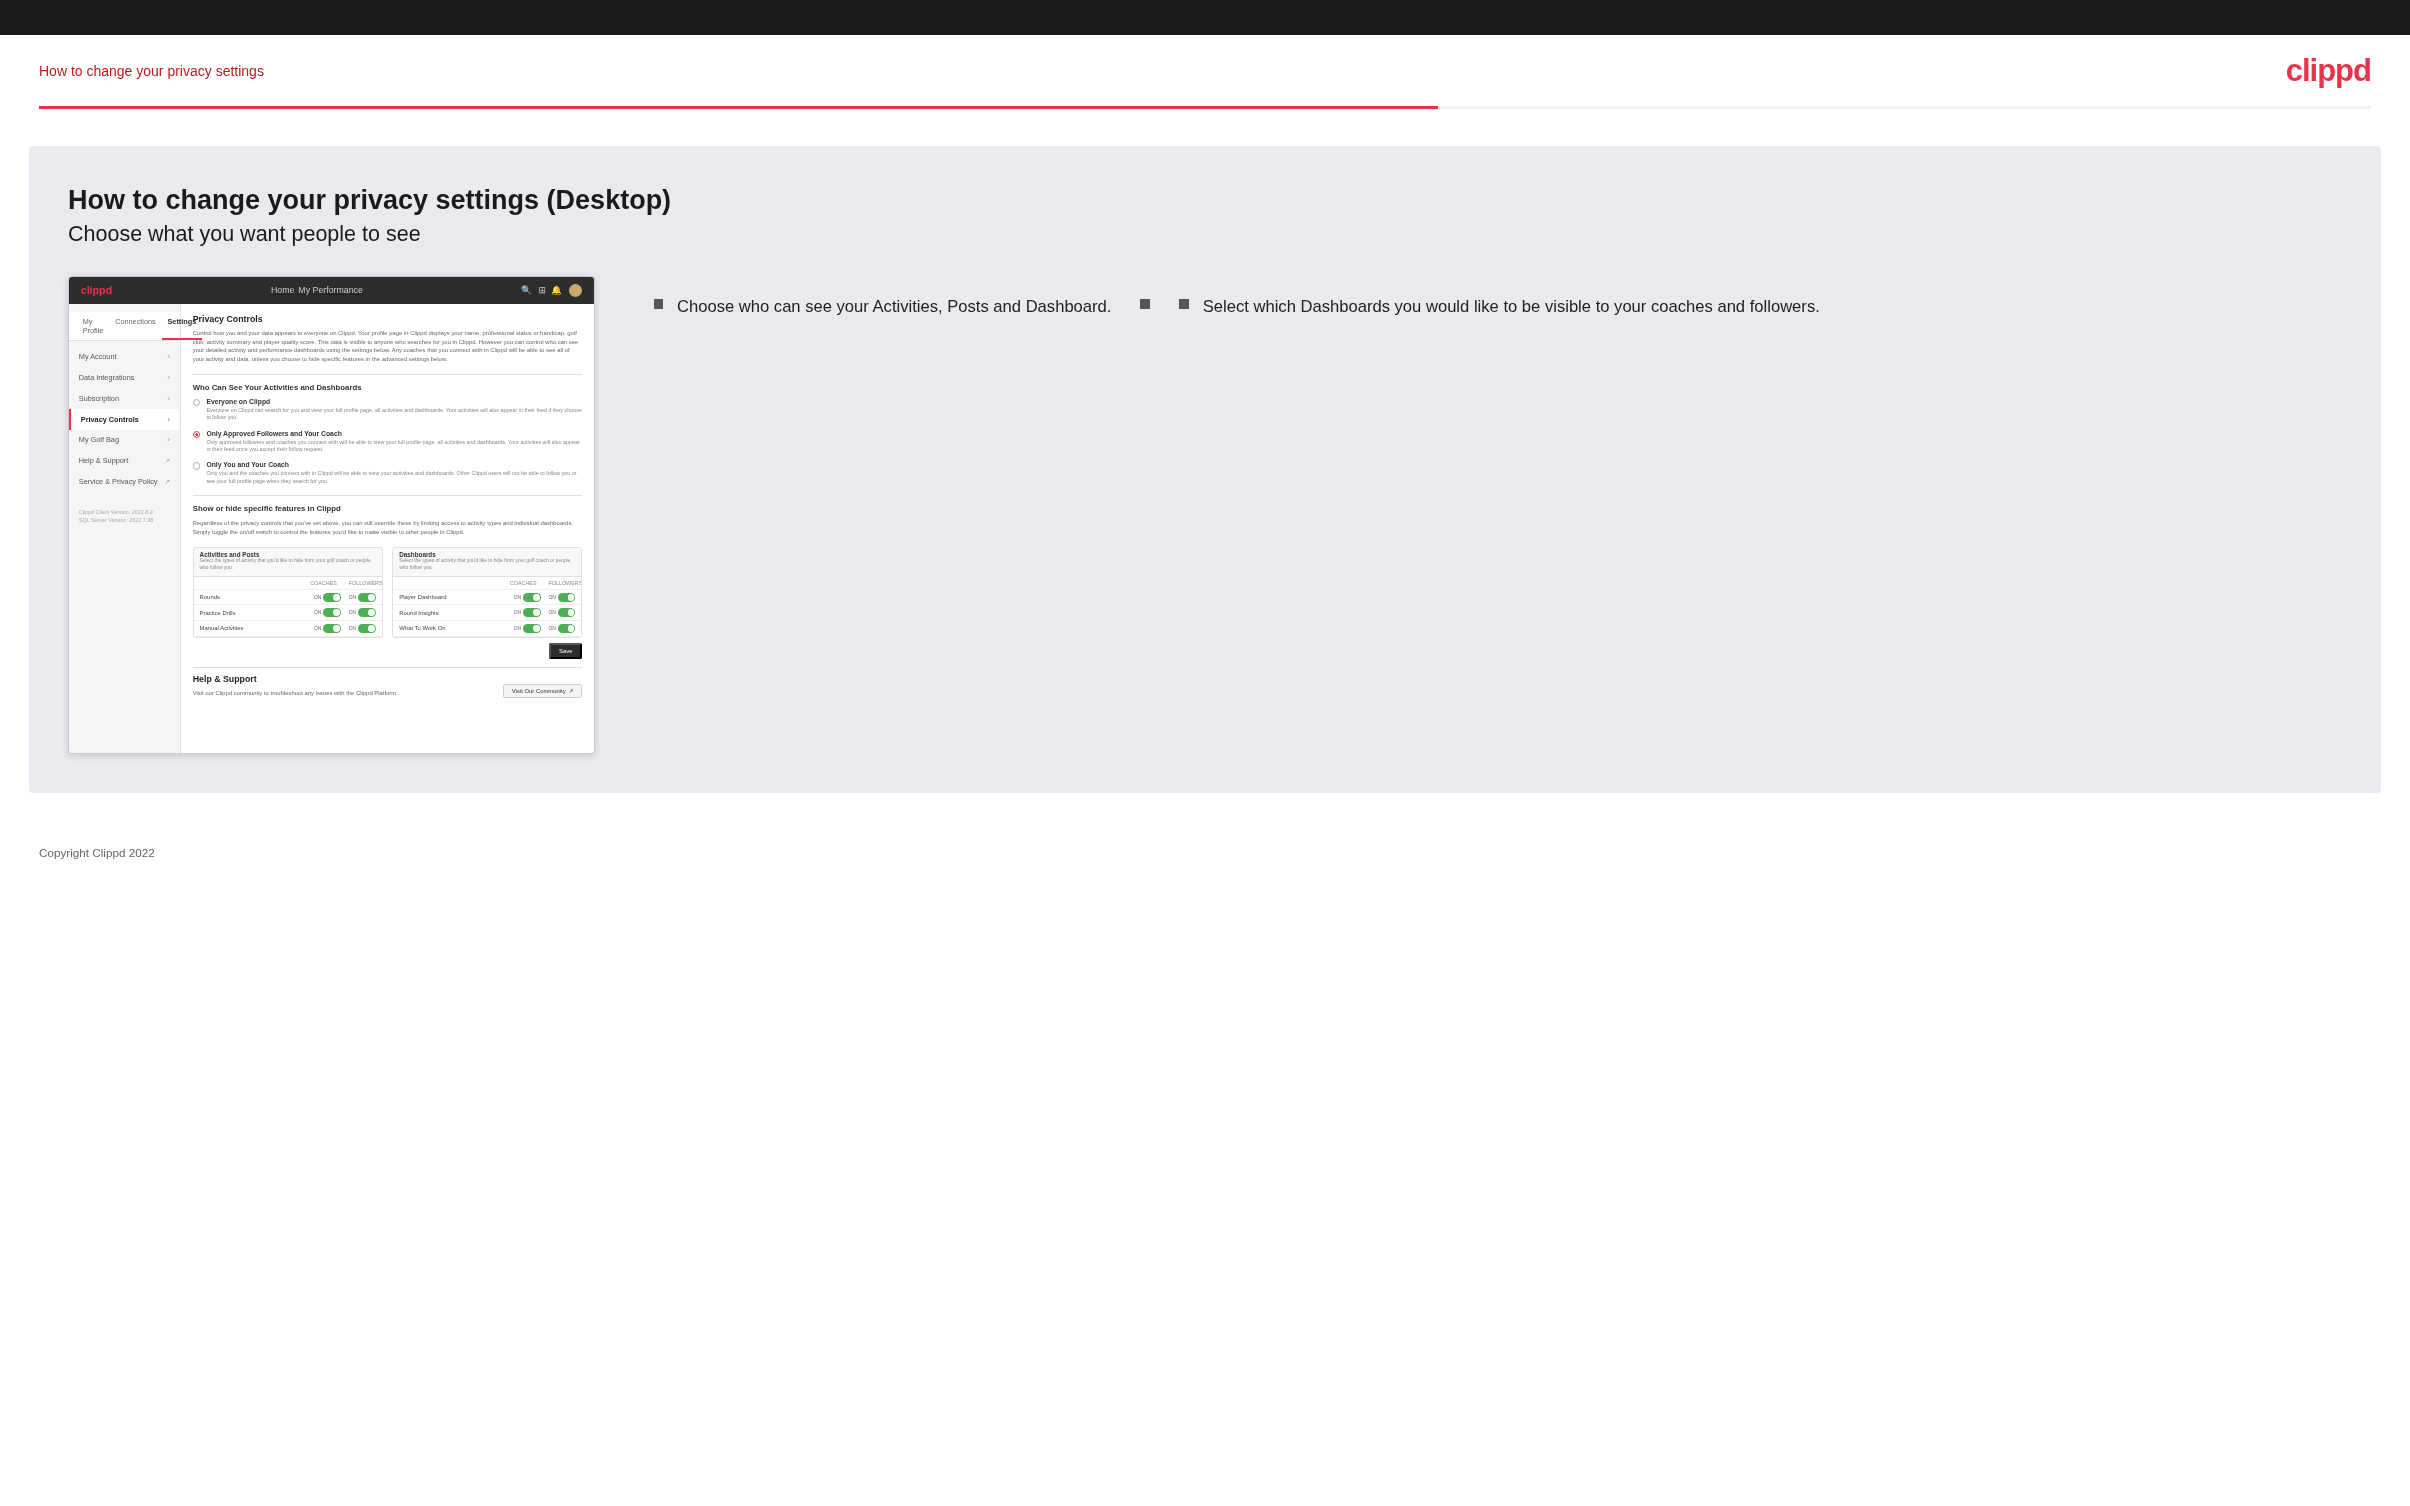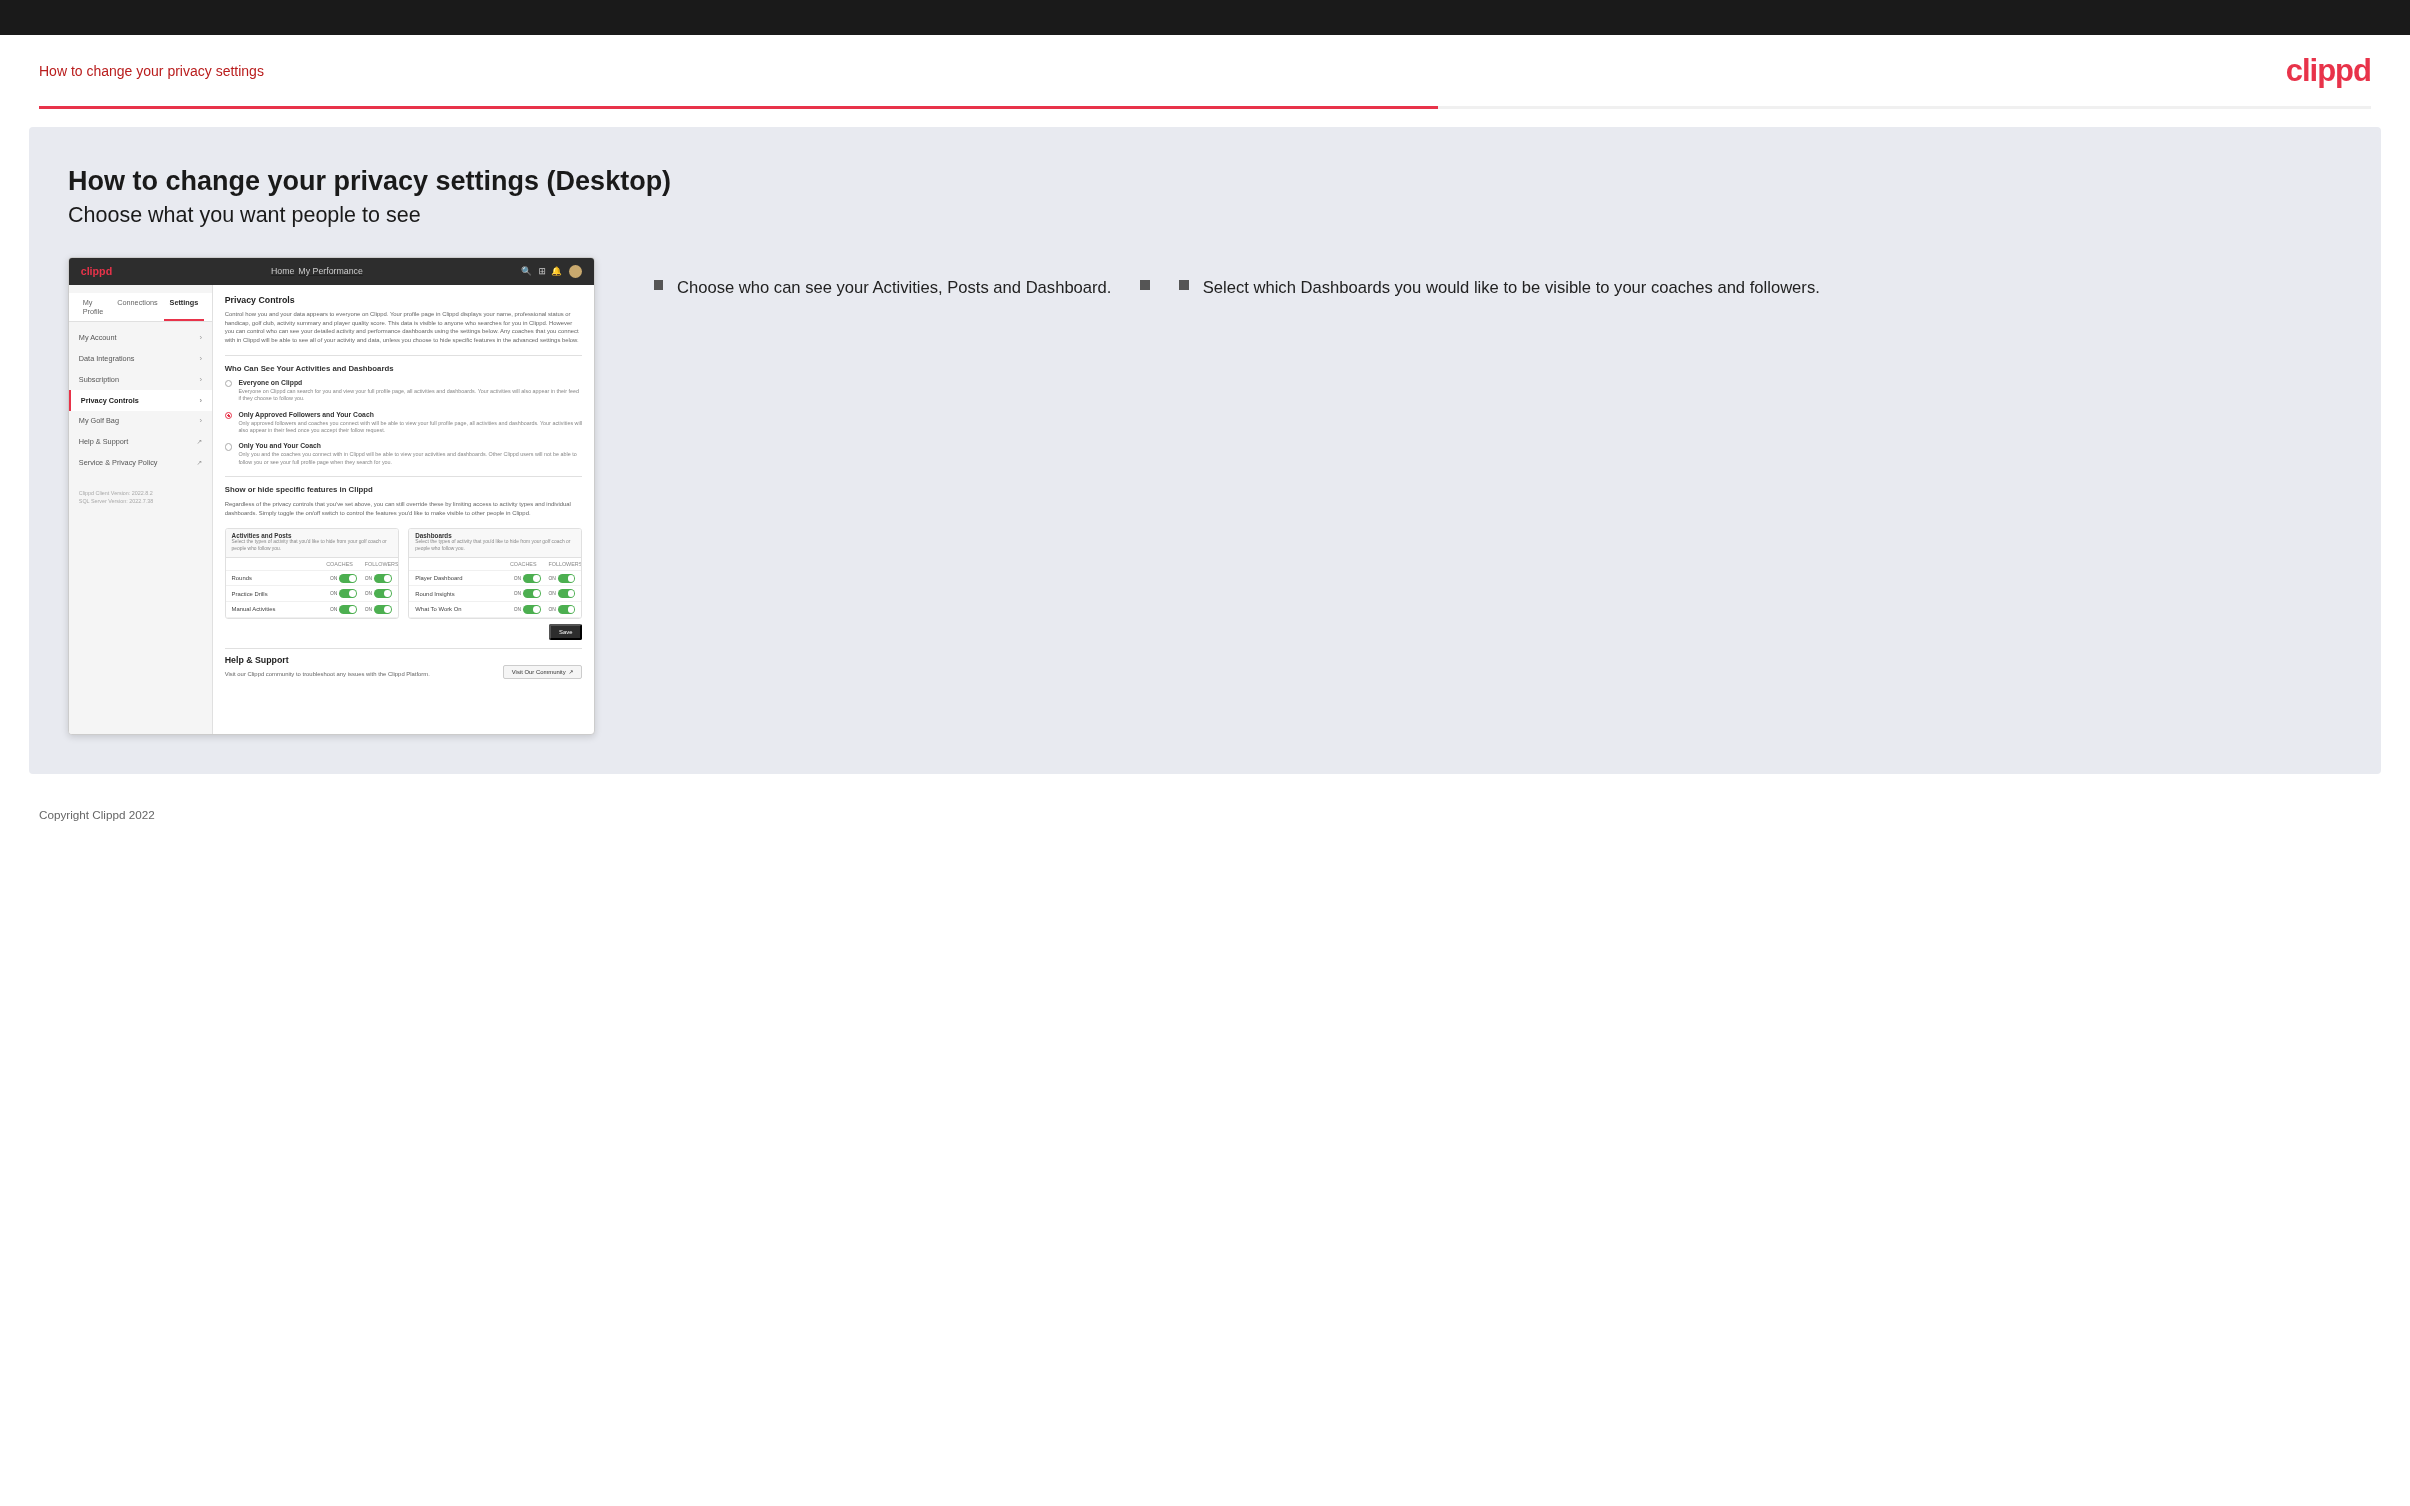--- a/index.html
+++ b/index.html
@@ -40,21 +40,21 @@
     
     .header-divider {
       height: 2.9px;
       background: linear-gradient(to right, #e8334a 60%, #f0f0f0 60%);
       margin: 0 39px;
     }
 
     
     .main-content {
       background: #e8eaf0;
-      margin: 18px 29px;
+      margin: 37px 29px;
       padding: 39px 49px 39px 39px;
       border-radius: 3.9px;
     }
 
     .page-heading {
       font-size: 27px;
       font-weight: 700;
       color: #1a1a1a;
       margin-bottom: 5.9px;
     }
@@ -122,21 +122,21 @@
     }
 
     
     .mockup-body {
       display: flex;
       min-height: 449px;
     }
 
     
     .mockup-sidebar {
-      width: 144px;
+      width: 112px;
       background: #f5f5f5;
       border-right: 1px solid #e0e0e0;
       padding: 7.8px 0;
     }
     .mockup-tab-bar {
       display: flex;
       gap: 0;
       padding: 0 7.8px;
       border-bottom: 1px solid #e0e0e0;
       margin-bottom: 5.9px;

